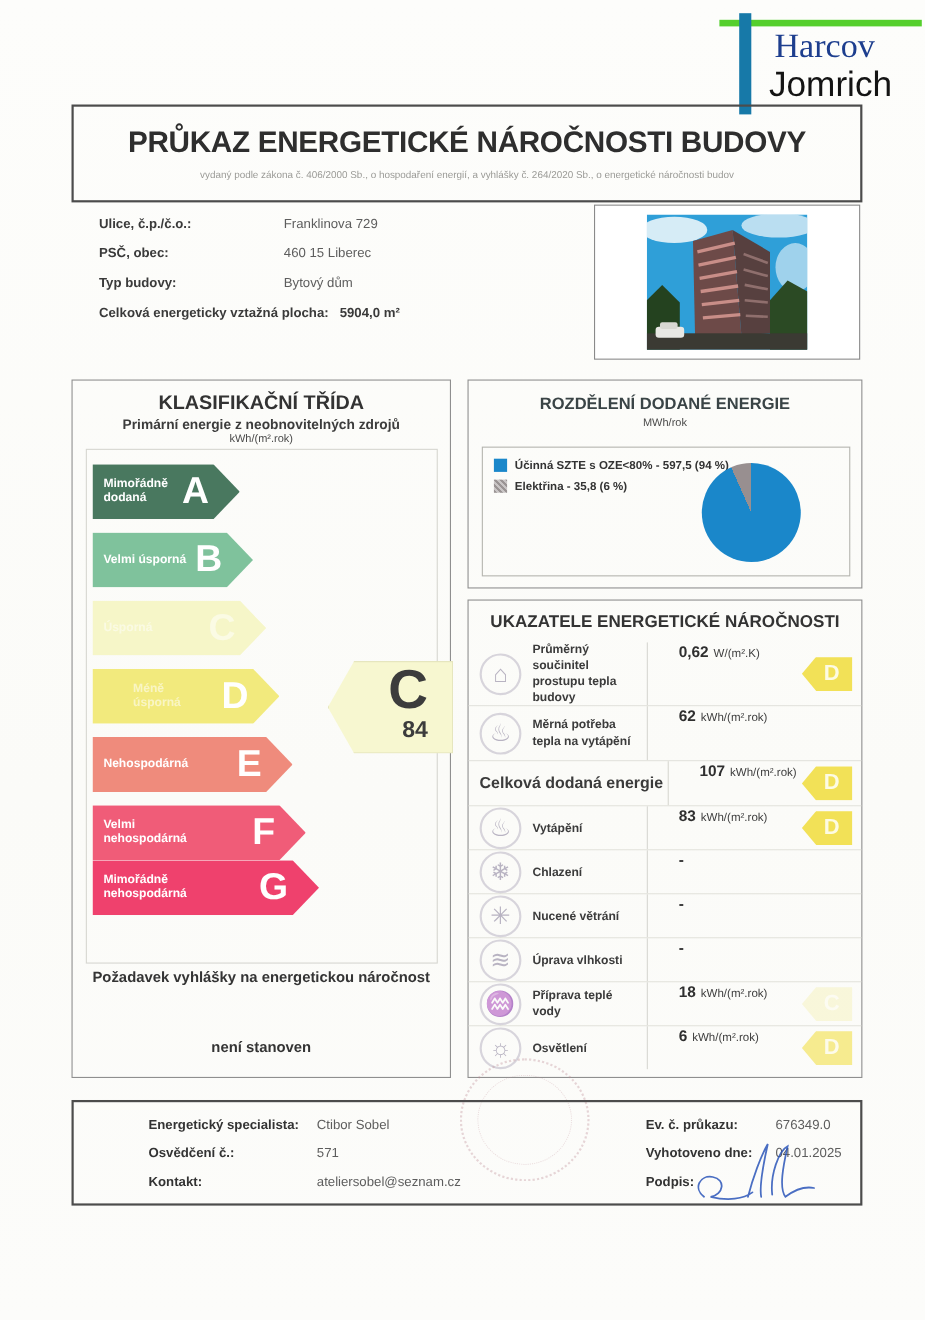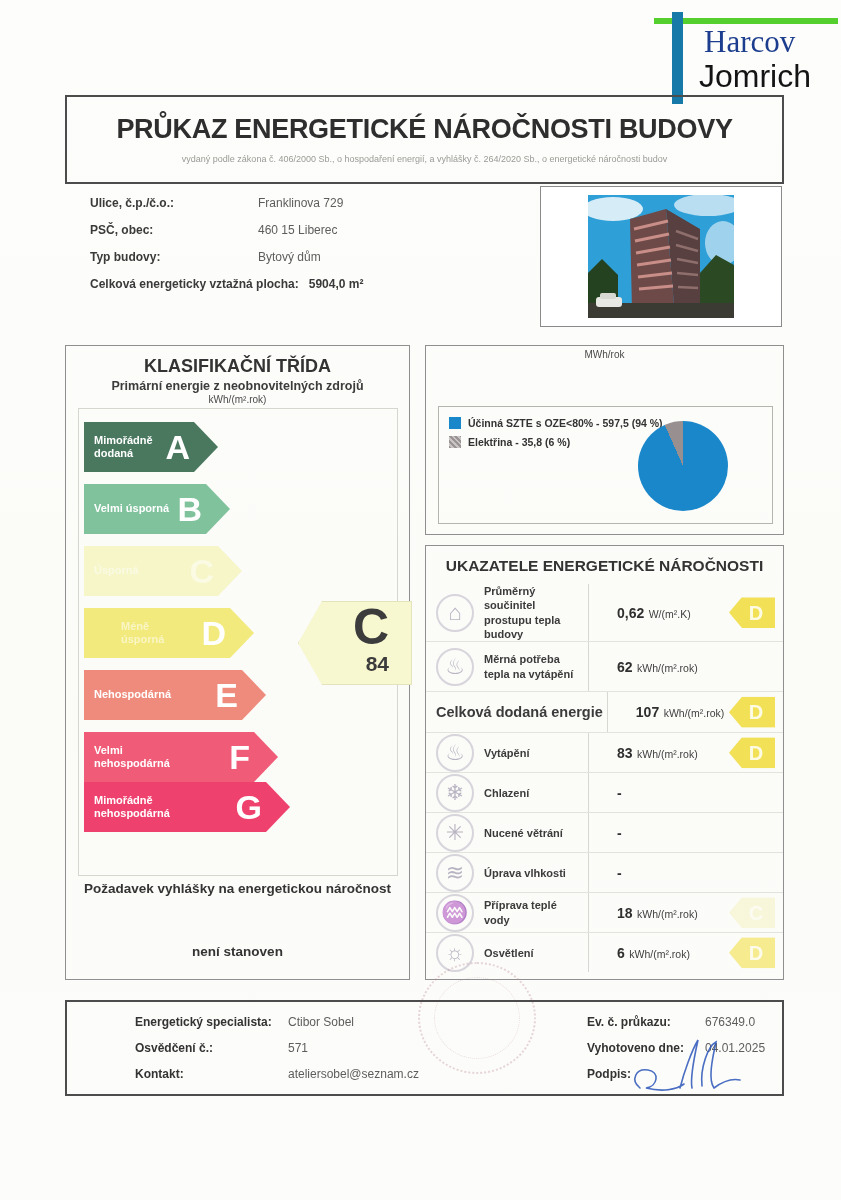--- a/index.html
+++ b/index.html
@@ -81,21 +81,21 @@
                 background:conic-gradient(from 336deg, #988f90 0deg 24deg, #1a87ca 24deg 360deg); }
 
   
   .ind-box { position:absolute; left:425px; top:545px; width:359px; height:435px; border:1px solid #8f8f8f; }
   .ind-title { text-align:center; margin-top:11px; font-size:15.5px; font-weight:bold; color:#333; }
   .ind-rows { position:absolute; left:0; top:38px; width:100%; }
   .ind-row { display:flex; border-top:1px solid #e3e3dd; }
   .ind-row:first-child { border-top:none; }
   .ind-left { flex:0 0 163px; display:flex; align-items:center; padding:0 4px 0 10px;
               border-right:1px solid #d8d8d2; }
-  .ind-right { flex:1; display:flex; align-items:center; position:relative; padding-left:28px; }
+  .ind-right { flex:1; display:flex; align-items:flex-start; position:relative; padding-left:28px; }
   .ind-icon { width:38px; height:38px; flex:0 0 38px; margin-right:10px; border-radius:50%;
               border:2px solid rgba(150,140,165,.35); color:rgba(130,120,150,.55);
               font-size:22px; display:flex; align-items:center; justify-content:center; }
   .ind-label { font-size:11px; font-weight:bold; color:#3b3b3b; line-height:1.3; }
   .ind-value b { font-size:14px; color:#2f2f2f; }
   .ind-unit { font-size:10.5px; color:#3f3f3f; }
   .badge { position:absolute; right:8px; top:50%; transform:translateY(-50%);
            width:46px; height:31px; background:#f2e04e;
            clip-path:polygon(0 50%, 13px 0, 100% 0, 100% 100%, 13px 100%);
            display:flex; align-items:center; justify-content:center; padding-left:8px;
@@ -233,20 +233,21 @@
         <div class="marker-letter">C</div>
         <div class="marker-value">84</div>
       </div>
     </div>
 
     <div class="req-text">Požadavek vyhlášky na energetickou náročnost</div>
     <div class="req-value">není stanoven</div>
   </div>
 
   <div class="pie-box">
+    <div class="pie-title">ROZDĚLENÍ DODANÉ ENERGIE</div>
     <div class="pie-unit">MWh/rok</div>
     <div class="pie-inner">
       <div class="legend">
         <div class="legend-item">
           <span class="legend-swatch swatch-blue"></span>
           <span class="legend-label">Účinná SZTE s OZE&lt;80% - 597,5 (94 %)</span>
         </div>
         <div class="legend-item">
           <span class="legend-swatch swatch-gray"></span>
           <span class="legend-label">Elektřina - 35,8 (6 %)</span>

